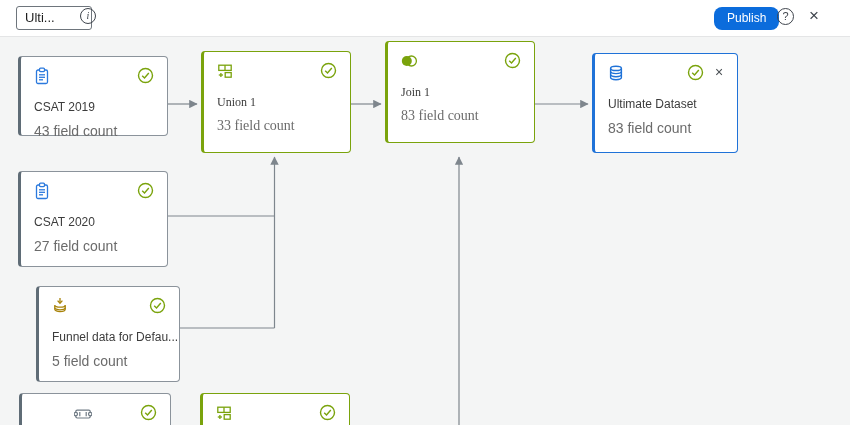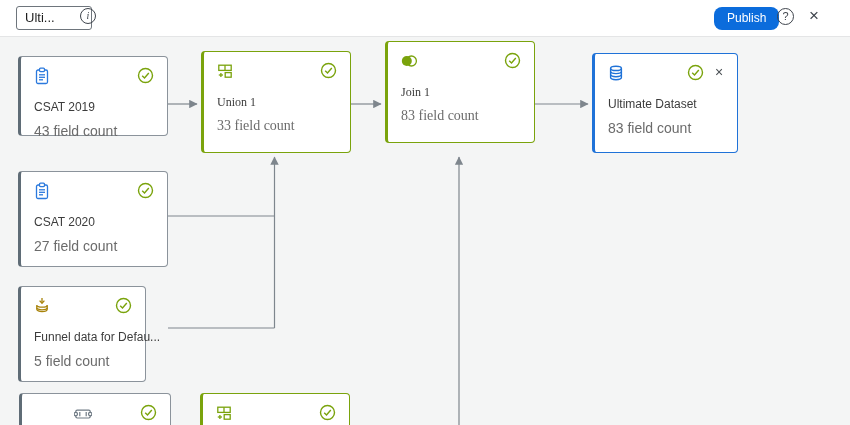--- a/index.html
+++ b/index.html
@@ -98,21 +98,21 @@
       </g>
     </svg>
     <svg class="check-ic" viewBox="0 0 17 17">
       <circle cx="8.5" cy="8.5" r="7" fill="none" stroke="#7aa30c" stroke-width="1.4"></circle>
       <polyline points="5.2,8.8 7.5,11 11.8,6" fill="none" stroke="#7aa30c" stroke-width="1.4"></polyline>
     </svg>
     <div class="title">CSAT 2020</div>
     <div class="subtitle">27 field count</div>
   </div>
 
-  <div class="card" style="left:18px;top:249px;width:128px;height:96px;">
+  <div class="card" style="left:36px;top:249px;width:144px;height:96px;">
     <svg class="type-ic" viewBox="0 0 18 18">
       <g stroke="#a8830a" stroke-width="1.3" fill="none">
         <line x1="9" y1="1" x2="9" y2="5.5"></line>
         <polyline points="6.6,3.6 9,6.3 11.4,3.6"></polyline>
         <path d="M3.8,8.2 a5.2,2 0 0 0 10.4,0"></path>
         <path d="M3.8,8.2 v4 a5.2,2.4 0 0 0 10.4,0 v-4"></path>
         <path d="M3.8,10.8 a5.2,2 0 0 0 10.4,0"></path>
       </g>
     </svg>
     <svg class="check-ic" viewBox="0 0 17 17">

